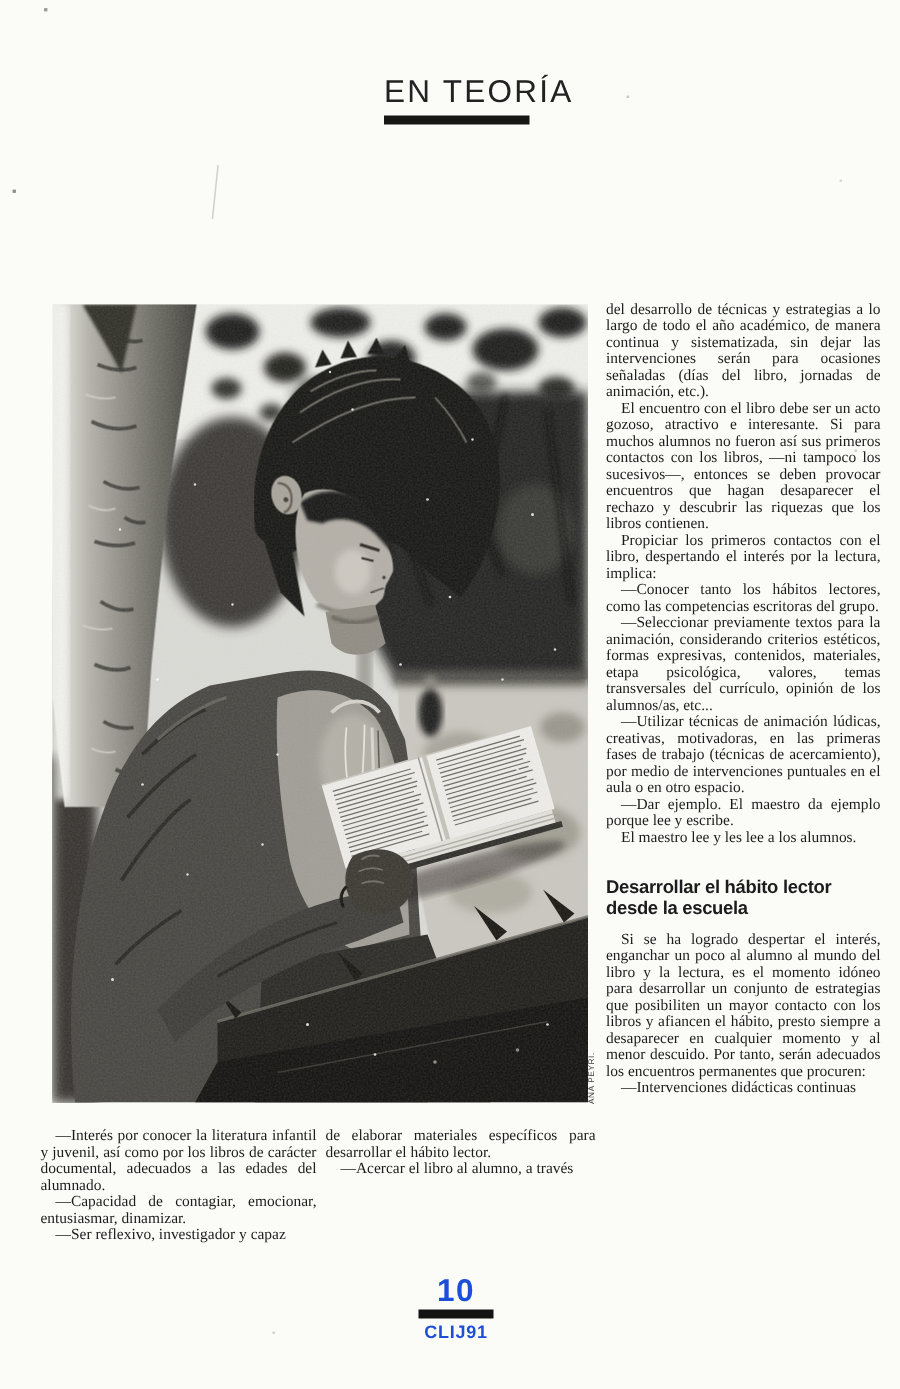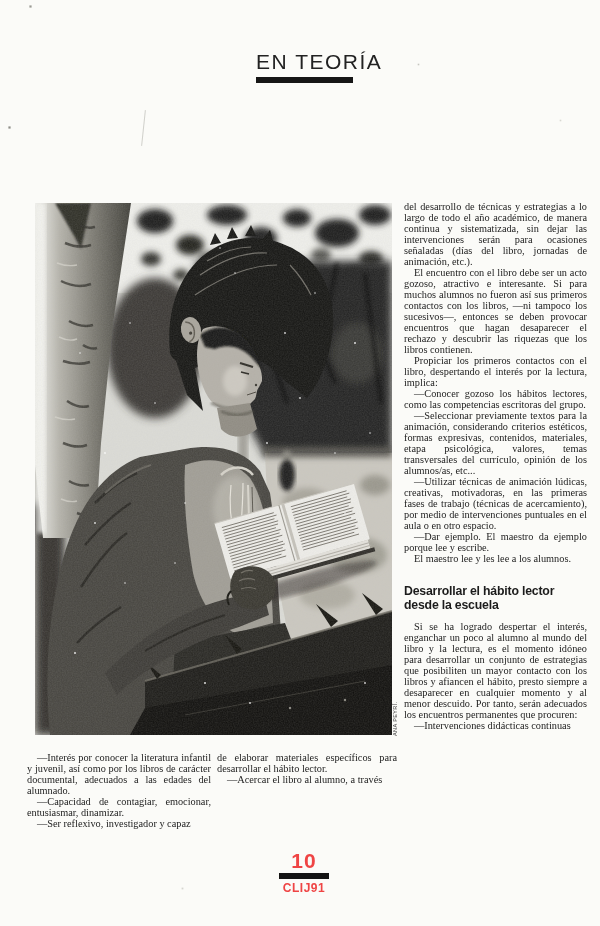--- a/index.html
+++ b/index.html
@@ -33,21 +33,21 @@
   .p.cont{text-indent:0;}
   .subsection-heading{
     font-family:"Liberation Sans",sans-serif;font-weight:bold;
     font-size:12.3px;line-height:13.5px;letter-spacing:-.2px;
     margin:21px 0 9px;text-align:left;
   }
   .subsection-heading span{display:block;}
   
   .page-footer{
     position:absolute;left:274px;top:850px;width:60px;text-align:center;
-    font-family:"Liberation Sans",sans-serif;color:#ef4444;
+    font-family:"Liberation Sans",sans-serif;color:#1d4ed8;
   }
   .page-number{font-size:21px;font-weight:bold;letter-spacing:1px;line-height:22px;}
   .footer-rule{width:50px;height:6px;background:#141414;margin:1px auto 2px;}
   .magazine-code{font-size:12px;font-weight:bold;letter-spacing:.5px;}
   
   .speck-layer{position:absolute;left:0;top:0;width:1px;height:1px;background:transparent;
     box-shadow:30px 6px 0 .6px #9a9a94, 9px 127px 0 .6px #8e8e88,
       418px 64px 0 .3px #c6c6c0, 570px 300px 0 .4px #d2d2cc,
       62px 598px 0 .4px #cfcfc9, 524px 704px 0 .4px #d4d4ce,
       182px 888px 0 .4px #d6d6d0, 560px 120px 0 .3px #d8d8d2;}
@@ -283,21 +283,21 @@
 
       <rect width="357" height="532" filter="url(#grain)" opacity=".35"></rect>
     </svg>
   </figure>
   <span class="photo-credit">ANA PEYRÍ.</span>
 
   <div class="col col-right">
     <p class="p cont">del desarrollo de técnicas y estrategias a lo largo de todo el año académico, de manera continua y sistematizada, sin dejar las intervenciones serán para ocasiones señaladas (días del libro, jornadas de animación, etc.).</p>
     <p class="p">El encuentro con el libro debe ser un acto gozoso, atractivo e interesante. Si para muchos alumnos no fueron así sus primeros contactos con los libros, —ni tampoco los sucesivos—, entonces se deben provocar encuentros que hagan desaparecer el rechazo y descubrir las riquezas que los libros contienen.</p>
     <p class="p">Propiciar los primeros contactos con el libro, despertando el interés por la lectura, implica:</p>
-    <p class="p">—Conocer gozoso los hábitos lectores, como las competencias escritoras del grupo.</p>
+    <p class="p">—Conocer tanto los hábitos lectores, como las competencias escritoras del grupo.</p>
     <p class="p">—Seleccionar previamente textos para la animación, considerando criterios estéticos, formas expresivas, contenidos, materiales, etapa psicológica, valores, temas transversales del currículo, opinión de los alumnos/as, etc...</p>
     <p class="p">—Utilizar técnicas de animación lúdicas, creativas, motivadoras, en las primeras fases de trabajo (técnicas de acercamiento), por medio de intervenciones puntuales en el aula o en otro espacio.</p>
     <p class="p">—Dar ejemplo. El maestro da ejemplo porque lee y escribe.</p>
     <p class="p">El maestro lee y les lee a los alumnos.</p>
     <h3 class="subsection-heading">
       <span>Desarrollar el hábito lector</span>
       <span>desde la escuela</span>
     </h3>
     <p class="p">Si se ha logrado despertar el interés, enganchar un poco al alumno al mundo del libro y la lectura, es el momento idóneo para desarrollar un conjunto de estrategias que posibiliten un mayor contacto con los libros y afiancen el hábito, presto siempre a desaparecer en cualquier momento y al menor descuido. Por tanto, serán adecuados los encuentros permanentes que procuren:</p>
     <p class="p">—Intervenciones didácticas continuas</p>

